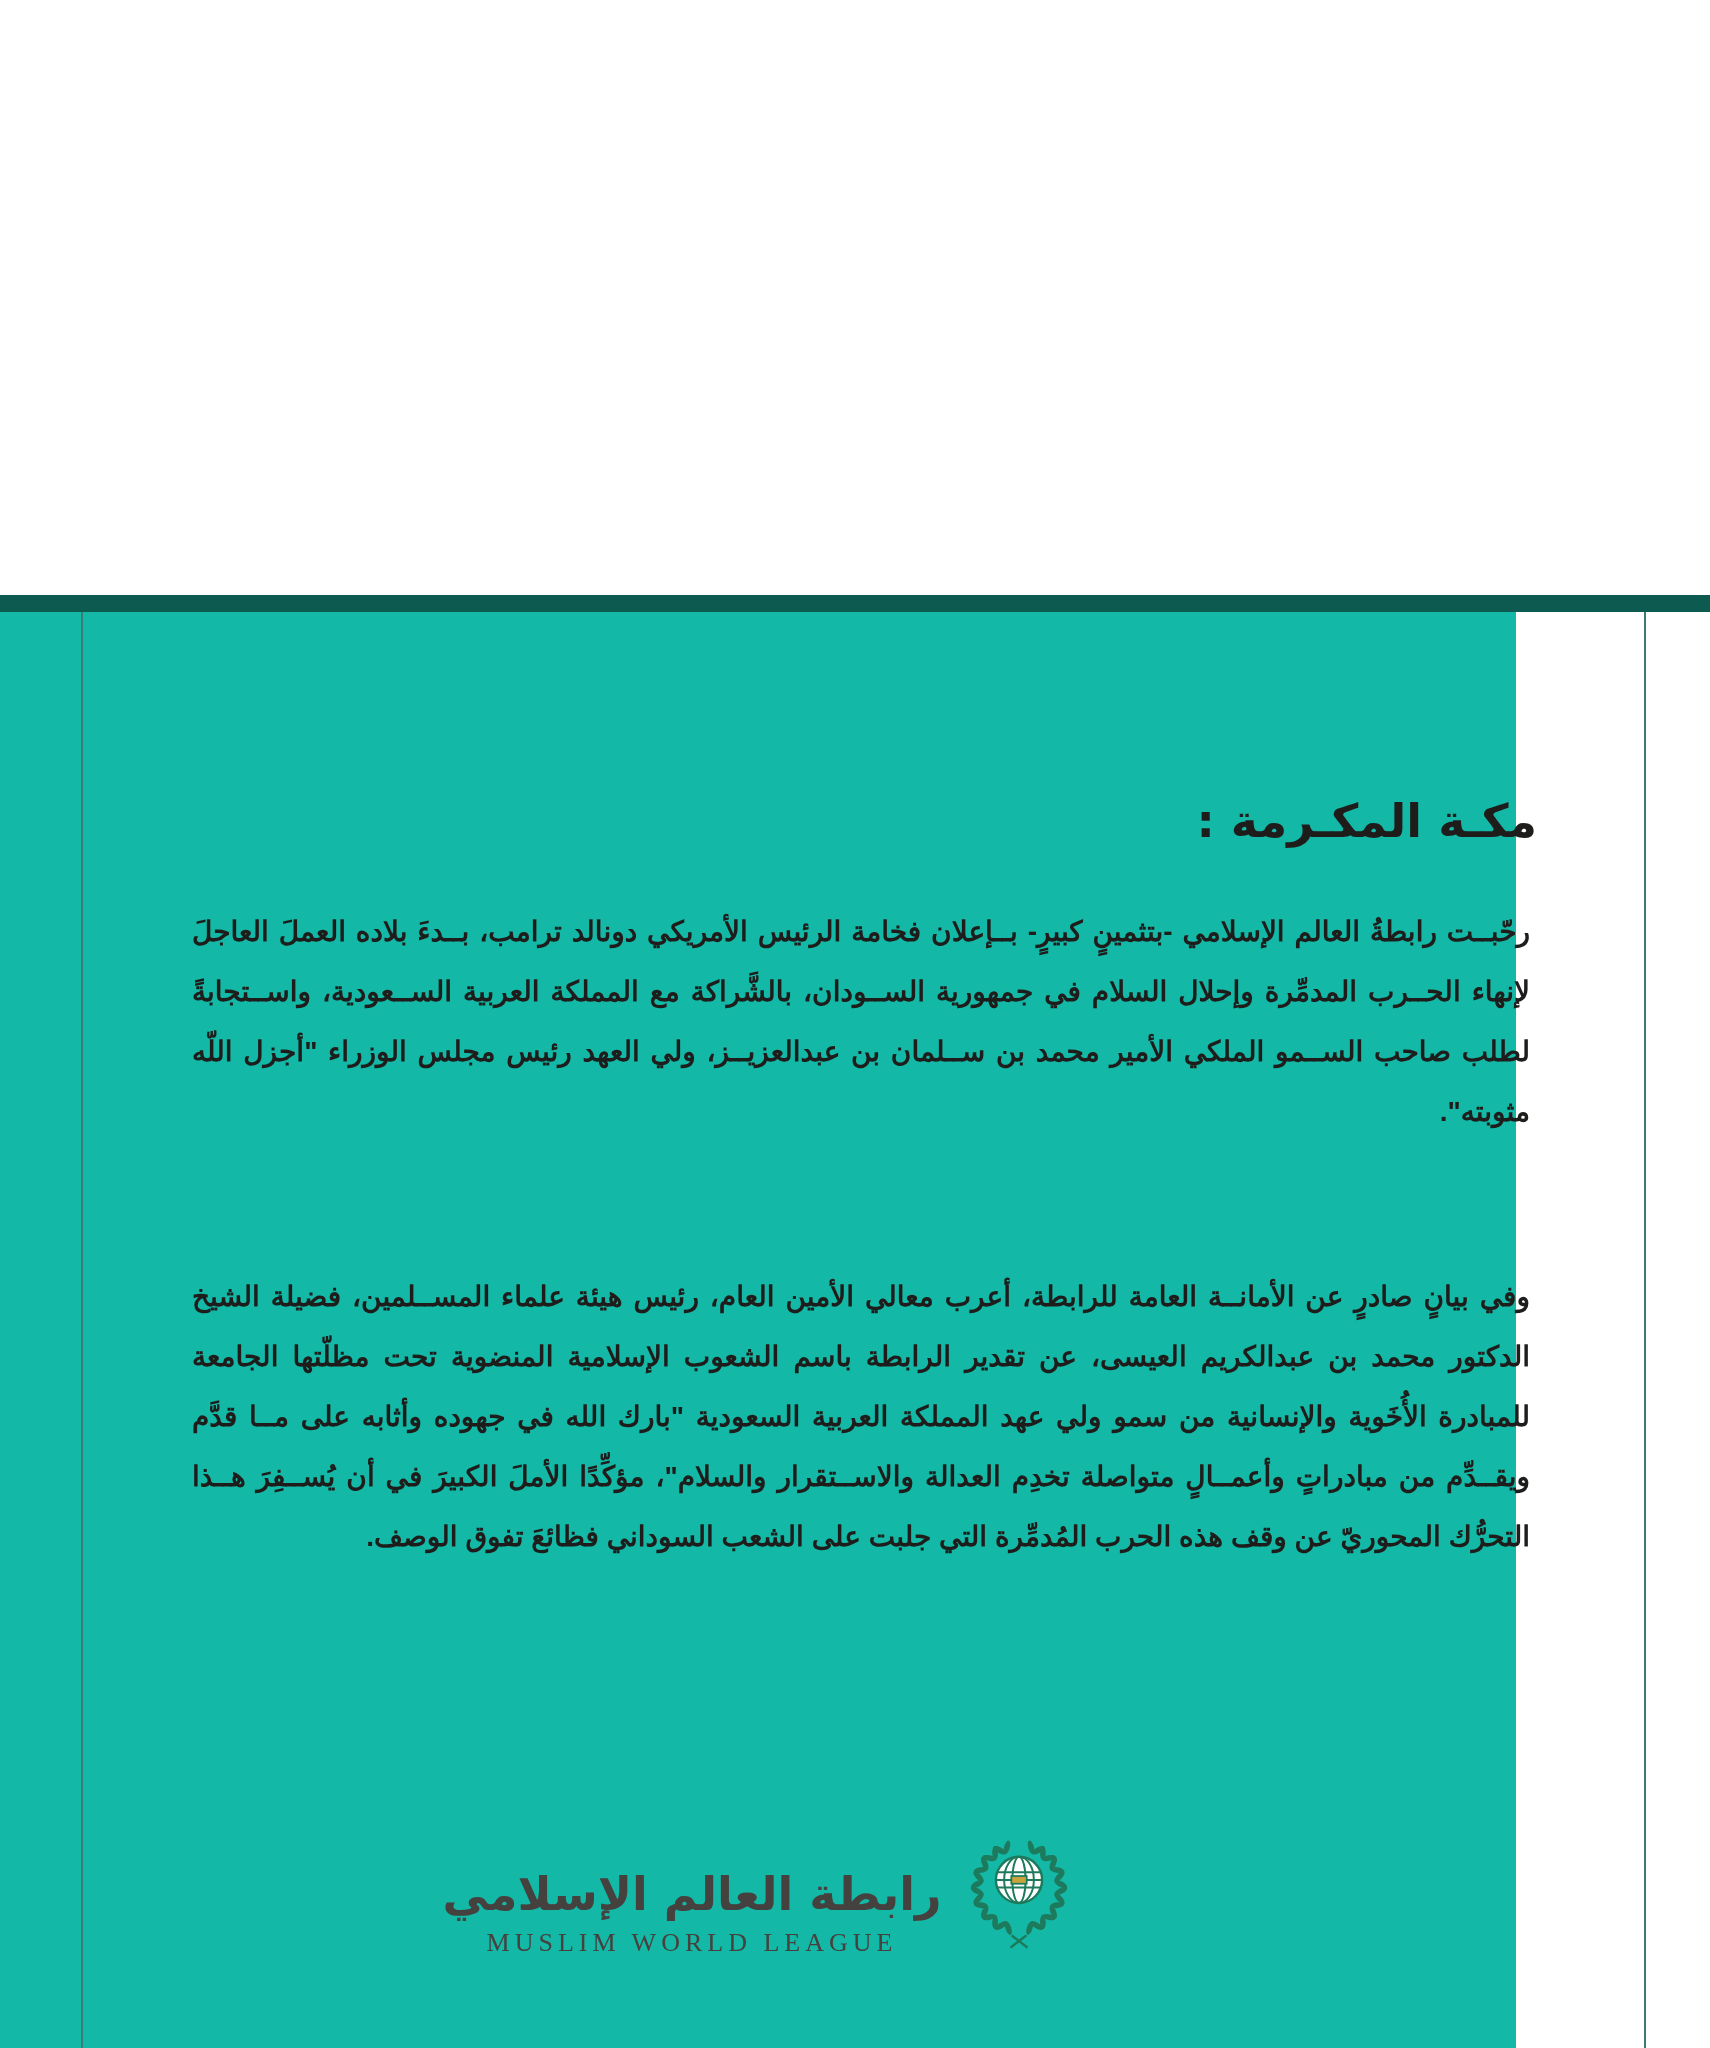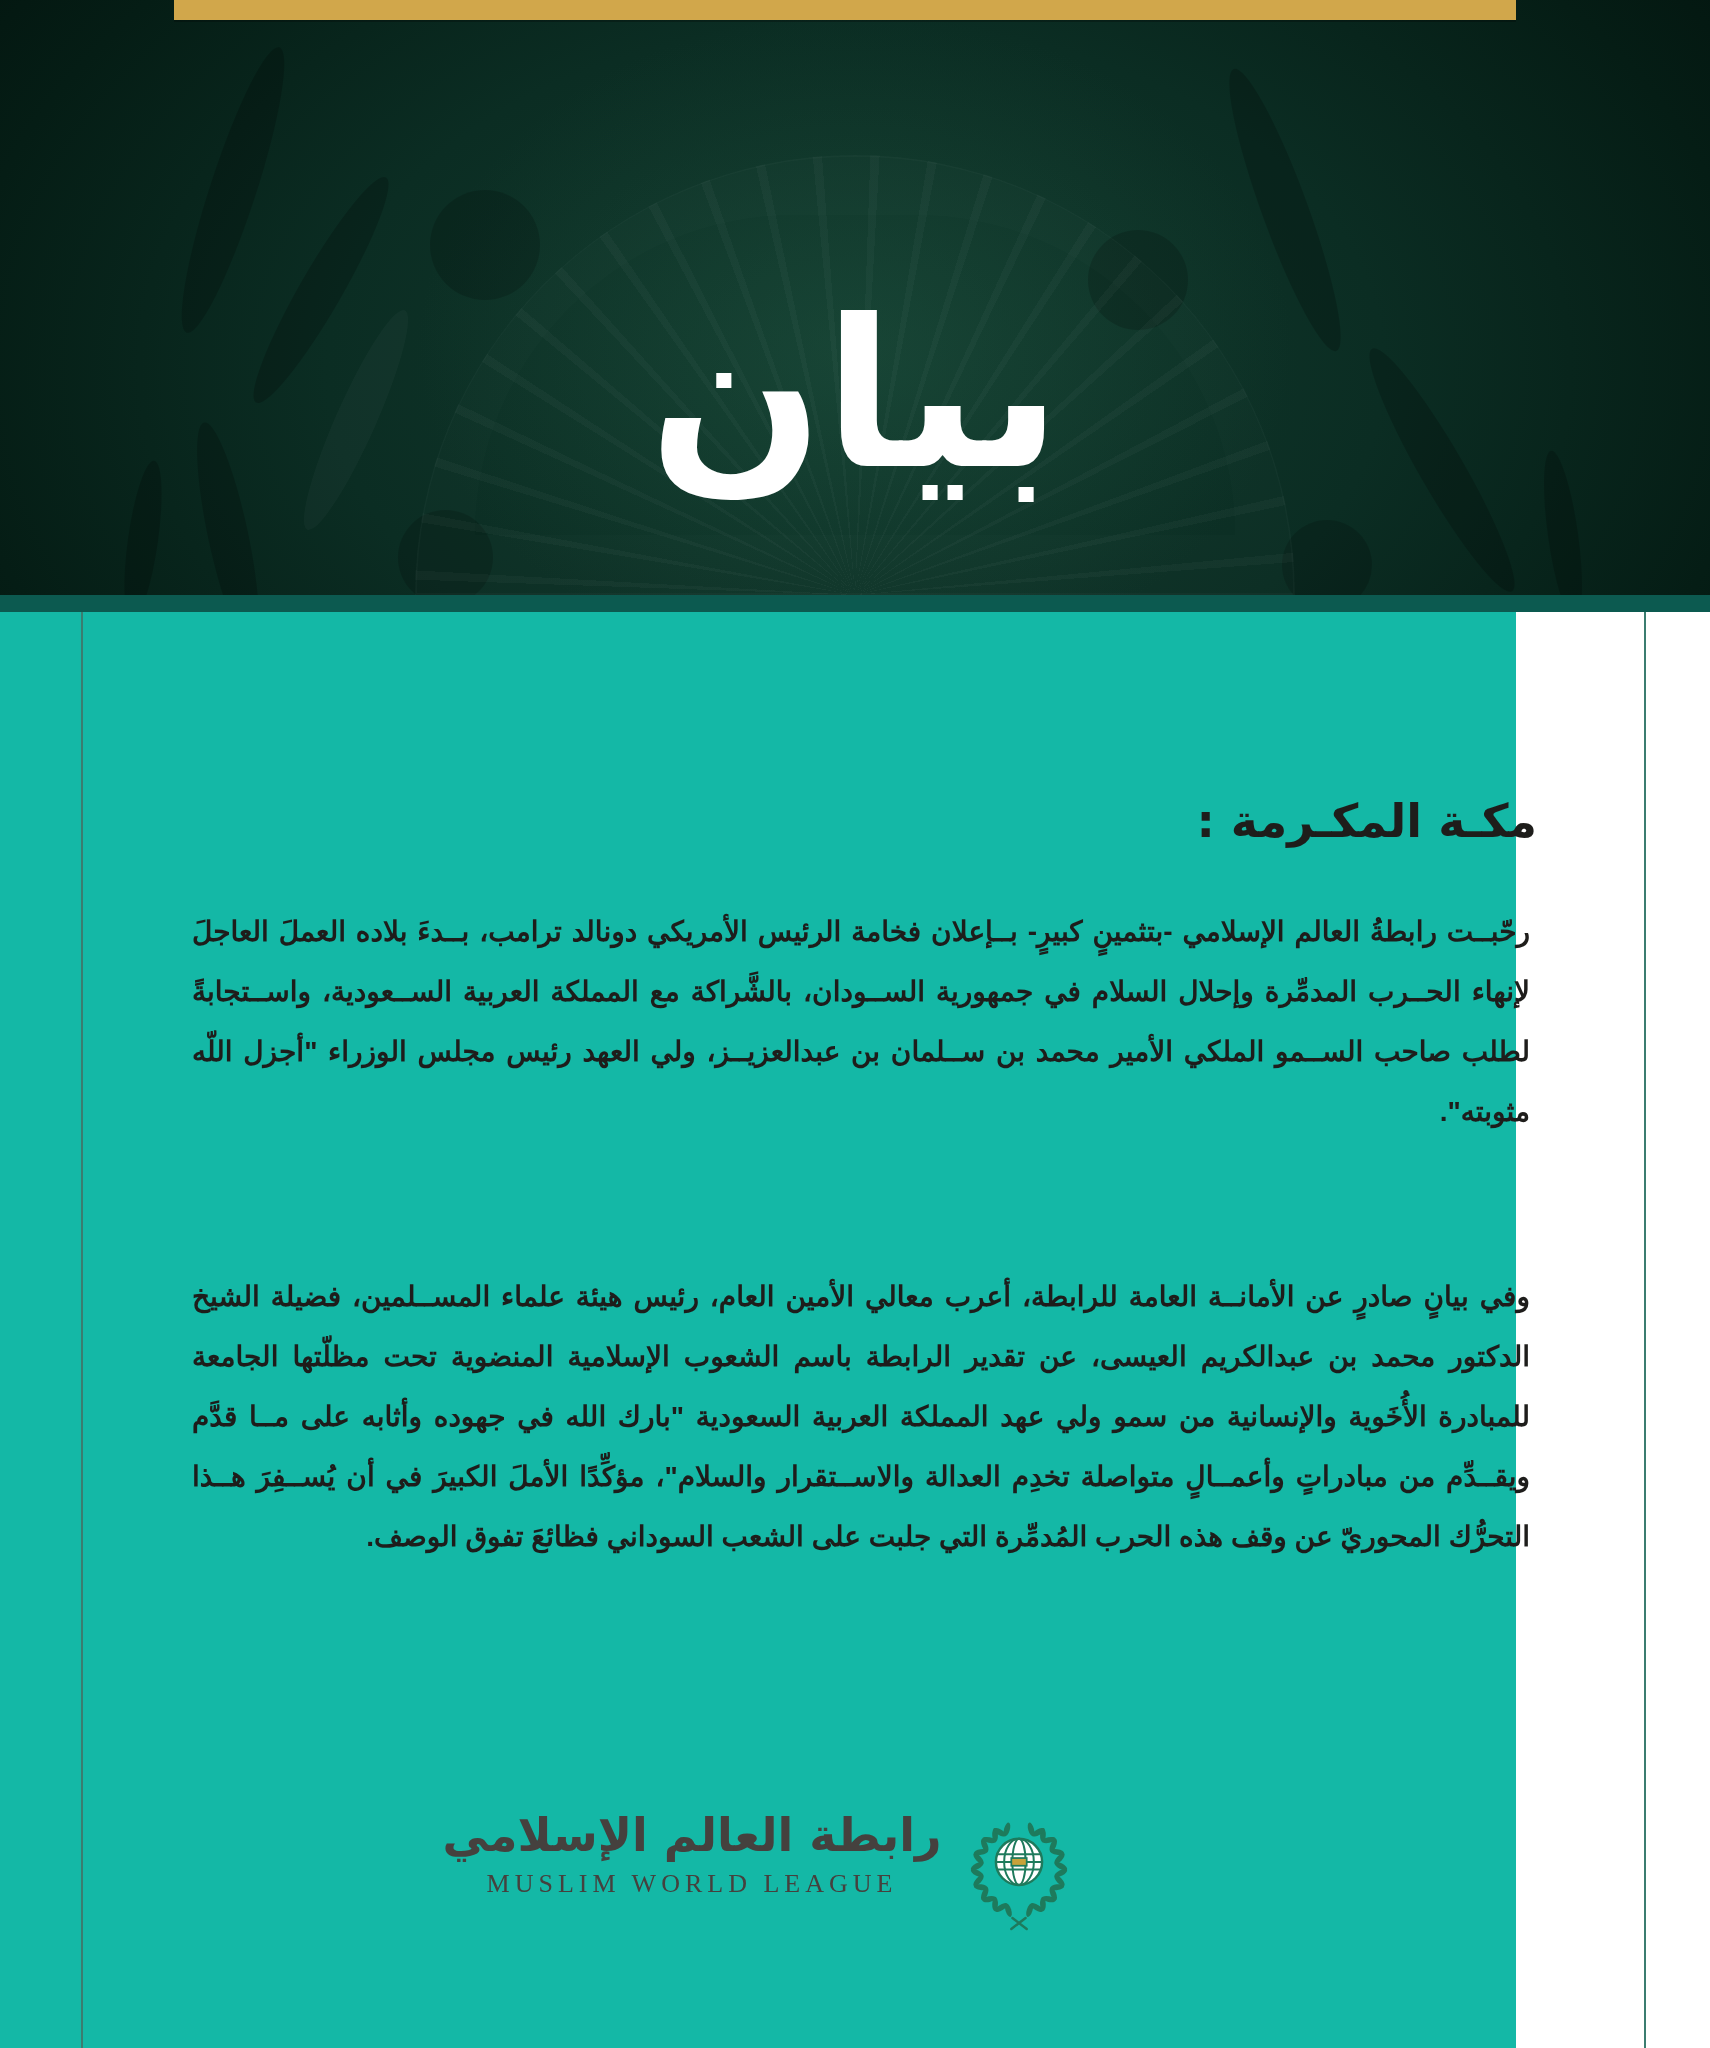--- a/index.html
+++ b/index.html
@@ -72,61 +72,41 @@
     font-size:28px; font-weight:bold; line-height:60px;
     text-align:justify; text-align-last:right;
     font-family:Liberation Sans, sans-serif;
   }
   .para.p1 { top:290px; }
   .para.p2 { top:655px; }
 
   
   .logo-block {
     position:absolute; left:0; right:0; top:1196px; height:150px;
-    display:flex; justify-content:center; align-items:flex-start; gap:22px;
+    display:flex; justify-content:center; align-items:flex-end; gap:22px;
     direction:ltr;
   }
   .logo-text { display:flex; flex-direction:column; align-items:center; gap:6px; }
   .logo-arabic {
     font-size:46px; font-weight:bold; color:#45413e;
     font-family:"DejaVu Sans", sans-serif; direction:rtl; line-height:1.2;
   }
   .logo-english {
     font-size:26px; font-weight:normal; color:#45413e;
     letter-spacing:5px;
     font-family:"Liberation Serif", "DejaVu Serif", serif;
     white-space:nowrap;
   }
   .emblem { display:block; }
 </style>
 </head>
 <body>
 
 <div class="page">
 
-  <header class="header">
-    <div class="glow"></div>
-    <div class="decor">
-      <div class="leaf" style="left:210px;  top:40px;  width:46px; height:300px; transform:rotate(18deg);"></div>
-      <div class="leaf" style="left:300px;  top:160px; width:42px; height:260px; transform:rotate(30deg);"></div>
-      <div class="leaf light" style="left:336px; top:300px; width:40px; height:240px; transform:rotate(24deg);"></div>
-      <div class="olive" style="left:430px;  top:190px; width:110px; height:110px;"></div>
-      <div class="olive" style="left:398px;  top:510px; width:95px;  height:95px;"></div>
-      <div class="leaf" style="left:208px;  top:420px; width:40px; height:230px; transform:rotate(-12deg);"></div>
-      <div class="leaf" style="left:1262px; top:60px;  width:46px; height:300px; transform:rotate(-20deg);"></div>
-      <div class="olive" style="left:1088px; top:230px; width:100px; height:100px;"></div>
-      <div class="olive" style="left:1282px; top:520px; width:90px;  height:90px;"></div>
-      <div class="leaf" style="left:1420px; top:330px; width:44px; height:280px; transform:rotate(-30deg);"></div>
-      <div class="leaf" style="left:128px;  top:460px; width:30px; height:160px; transform:rotate(8deg);"></div>
-      <div class="leaf" style="left:1548px; top:450px; width:30px; height:170px; transform:rotate(-8deg);"></div>
-    </div>
-    <div class="dome"></div>
-    <div class="gold-bar"></div>
-    <div class="calligraphy">بيان</div>
-  </header>
 
   <div class="teal-strip"></div>
 
   <main class="body-area">
     <div class="vline left"></div>
     <div class="vline right"></div>
 
     <div class="content">
       <h2 class="location">مكـة المكـرمة :</h2>
       <p class="para p1">رحّبــت رابطةُ العالم الإسلامي -بتثمينٍ كبيرٍ- بــإعلان فخامة الرئيس الأمريكي دونالد ترامب، بــدءَ بلاده العملَ العاجلَ لإنهاء الحــرب المدمِّرة وإحلال السلام في جمهورية الســودان، بالشَّراكة مع المملكة العربية الســعودية، واســتجابةً لطلب صاحب الســمو الملكي الأمير محمد بن ســلمان بن عبدالعزيــز، ولي العهد رئيس مجلس الوزراء "أجزل اللّه مثوبته".</p>

